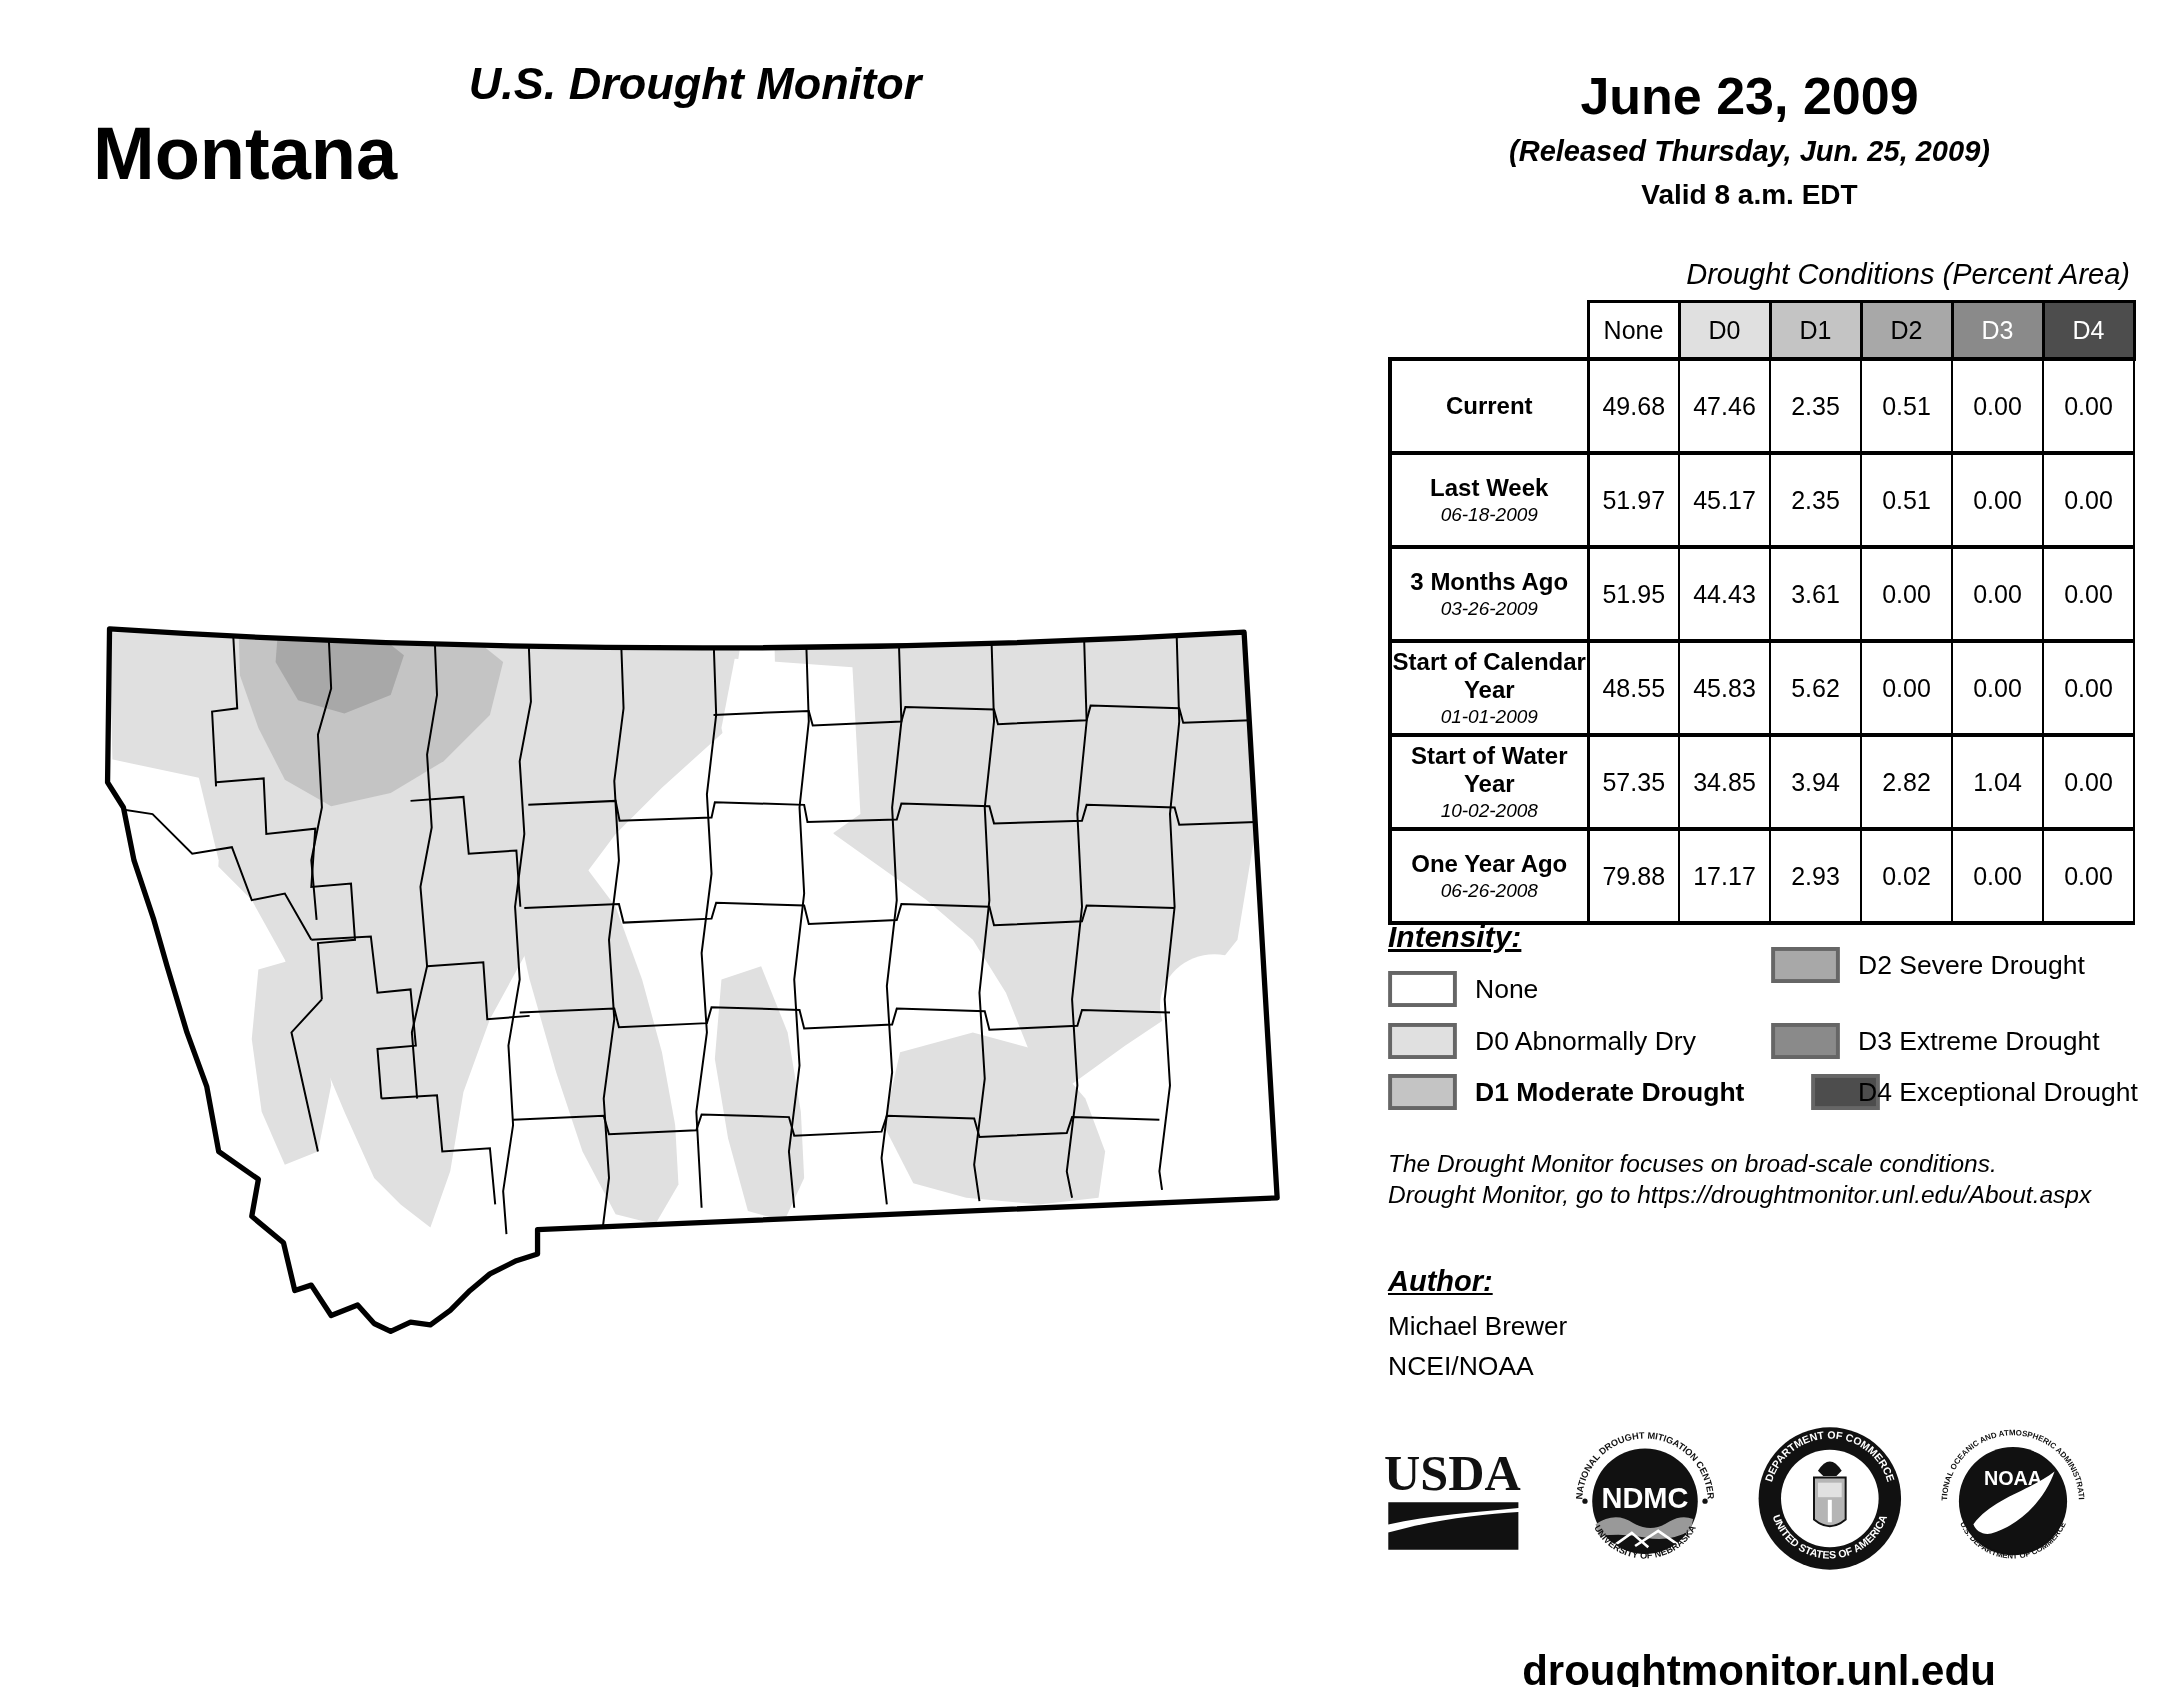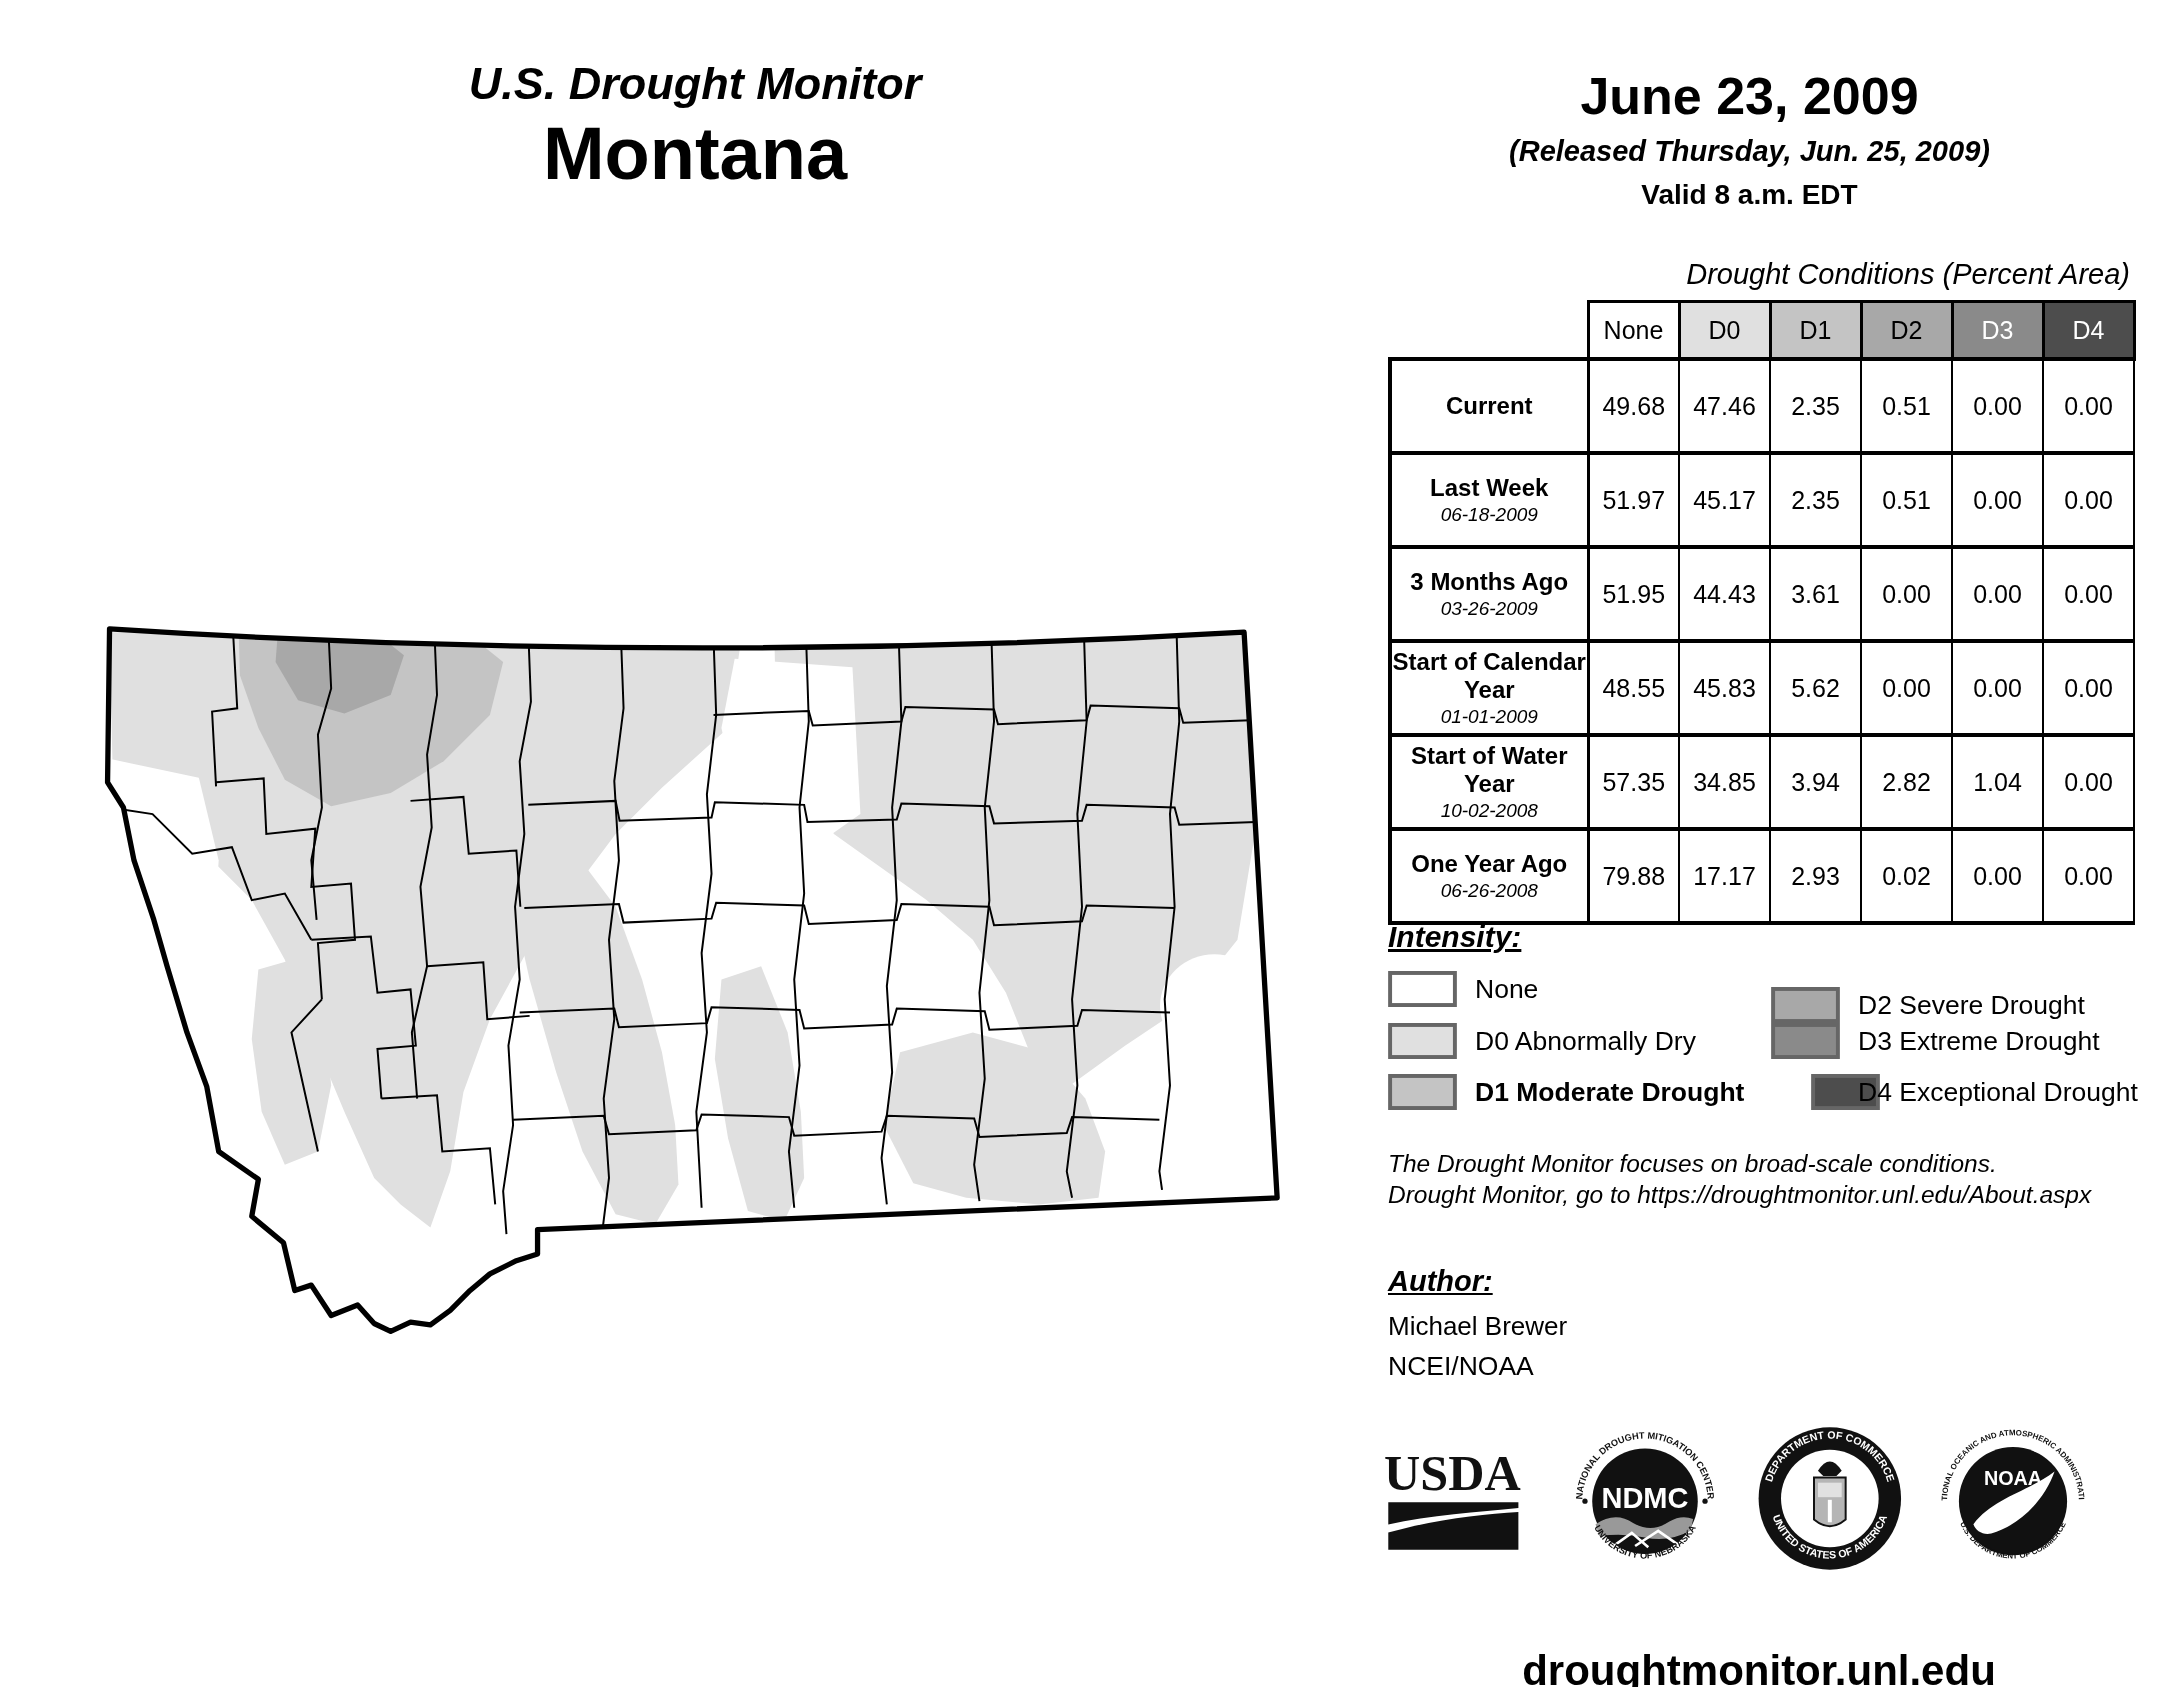--- a/index.html
+++ b/index.html
@@ -1,21 +1,21 @@
 <!DOCTYPE html>
 <html style="font-size:10.6px"><head>
 <meta charset="utf-8">
 <style>
   html,body{margin:0;padding:0;background:#fff;}
   body{width:2183px;height:1687px;position:relative;font-family:"Liberation Sans",sans-serif;color:#000;overflow:hidden;}
   .abs{position:absolute;}
 
   
   .map-title-1{left:93px;top:58px;width:1204px;text-align:center;font-size:45px;font-weight:bold;font-style:italic;}
-  .map-title-2{left:93px;top:111px;width:1204px;text-align:center;font-size:74px;font-weight:bold;}
+  .map-title-2{left:93px;top:111px;width:1204px;text-align:left;font-size:74px;font-weight:bold;}
 
   
   .date-block{left:1389px;top:66px;width:721px;text-align:center;}
   .date-main{font-size:52px;font-weight:bold;}
   .date-released{font-size:29px;font-weight:bold;font-style:italic;margin-top:9.3px;}
   .date-valid{font-size:28px;font-weight:bold;margin-top:10.6px;}
 
   
   .tbl-caption{left:1388px;top:258px;width:742px;text-align:right;font-size:29px;font-style:italic;}
   table.dm{position:absolute;left:1388px;top:300px;border-collapse:collapse;table-layout:fixed;}
@@ -220,21 +220,21 @@
       <rect x="3" y="3" width="99" height="49" stroke="#666" stroke-width="6" fill="#e0e0e0"></rect>
     </svg>
   <span class="leg-label">D0 Abnormally Dry</span>
 </div>
 <div class="leg-item" style="left:1388px;top:1074px;font-weight:bold;">
   <svg width="69" height="36" viewBox="0 0 105 55">
       <rect x="3" y="3" width="99" height="49" stroke="#666" stroke-width="6" fill="#c4c4c4"></rect>
     </svg>
   <span class="leg-label">D1 Moderate Drought</span>
 </div>
-<div class="leg-item" style="left:1771px;top:987px;">
+<div class="leg-item" style="left:1771px;top:947px;">
   <svg width="69" height="36" viewBox="0 0 105 55">
       <rect x="3" y="3" width="99" height="49" stroke="#666" stroke-width="6" fill="#a8a8a8"></rect>
     </svg>
   <span class="leg-label">D2 Severe Drought</span>
 </div>
 <div class="leg-item" style="left:1771px;top:1023px;">
   <svg width="69" height="36" viewBox="0 0 105 55">
       <rect x="3" y="3" width="99" height="49" stroke="#666" stroke-width="6" fill="#8a8a8a"></rect>
     </svg>
   <span class="leg-label">D3 Extreme Drought</span>

